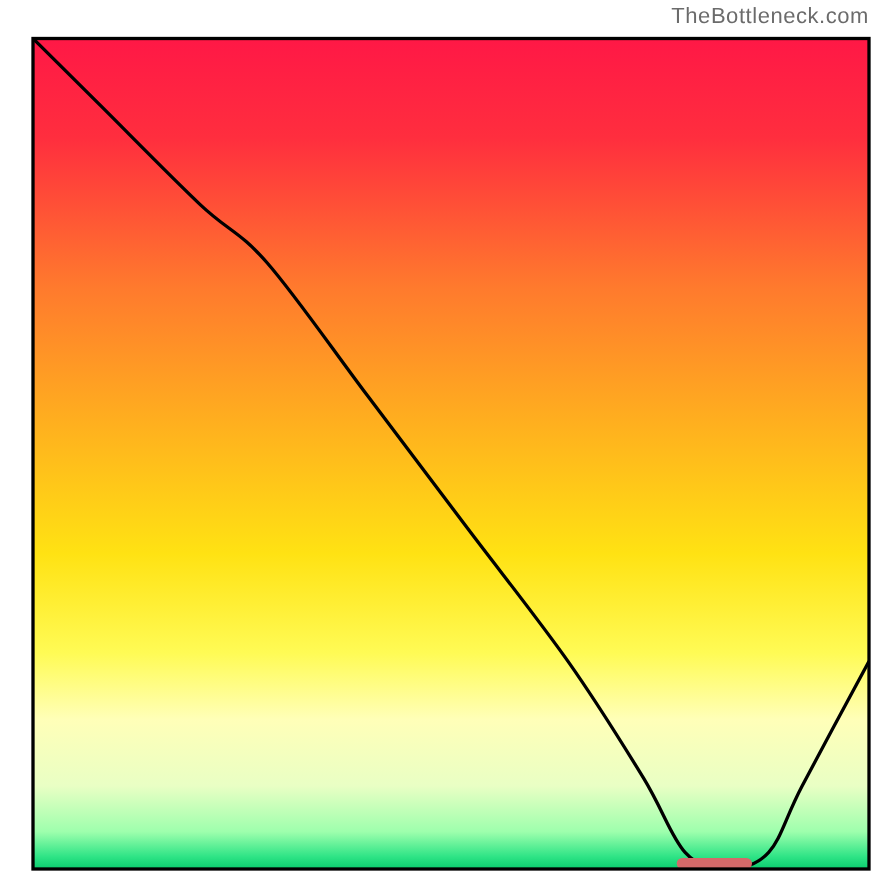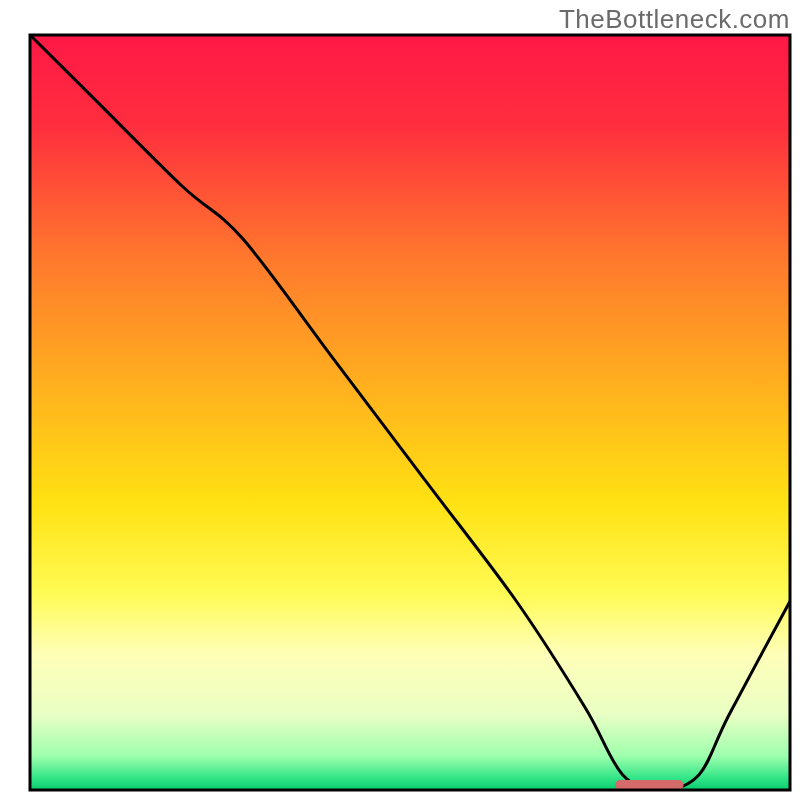--- a/index.html
+++ b/index.html
@@ -13,21 +13,21 @@
   }
   .frame {
     position: relative;
     width: 800px;
     height: 800px;
   }
   .watermark {
     position: absolute;
     top: 4px;
     right: 10px;
-    font-size: 26px;
+    font-size: 20px;
     font-weight: 500;
     color: #6b6b6b;
     letter-spacing: 0.5px;
     z-index: 10;
   }
   svg.plot {
     position: absolute;
     top: 0;
     left: 0;
   }

